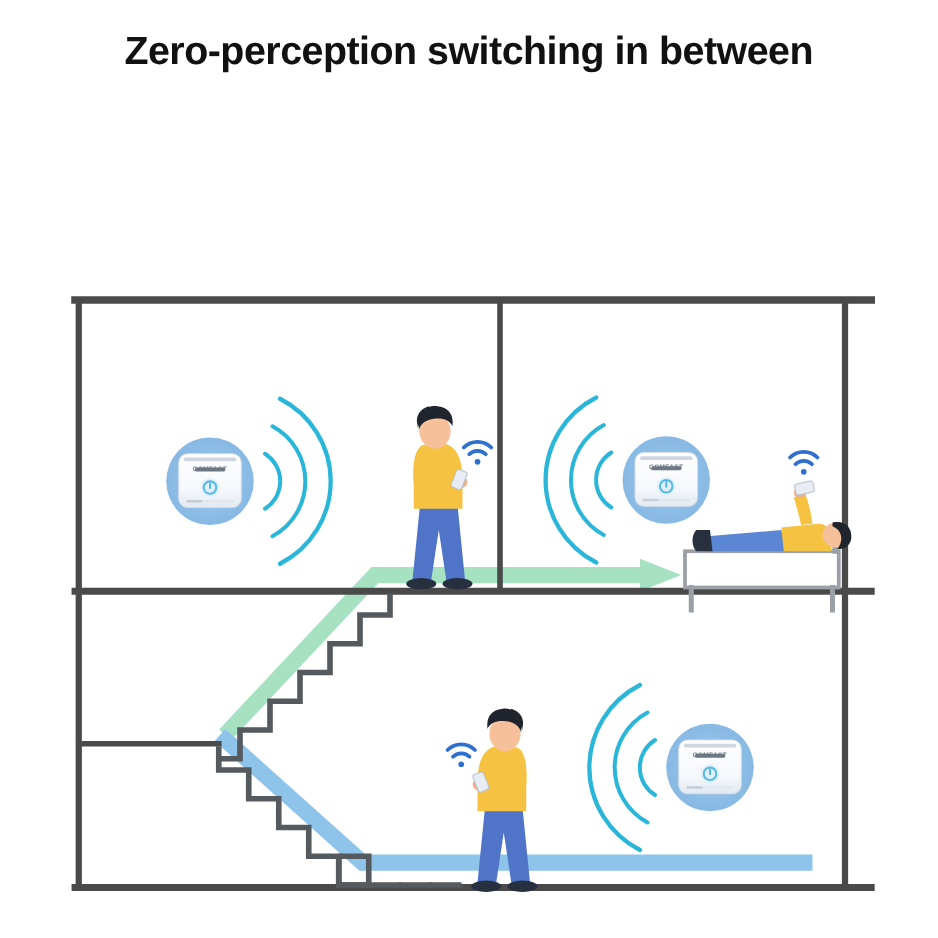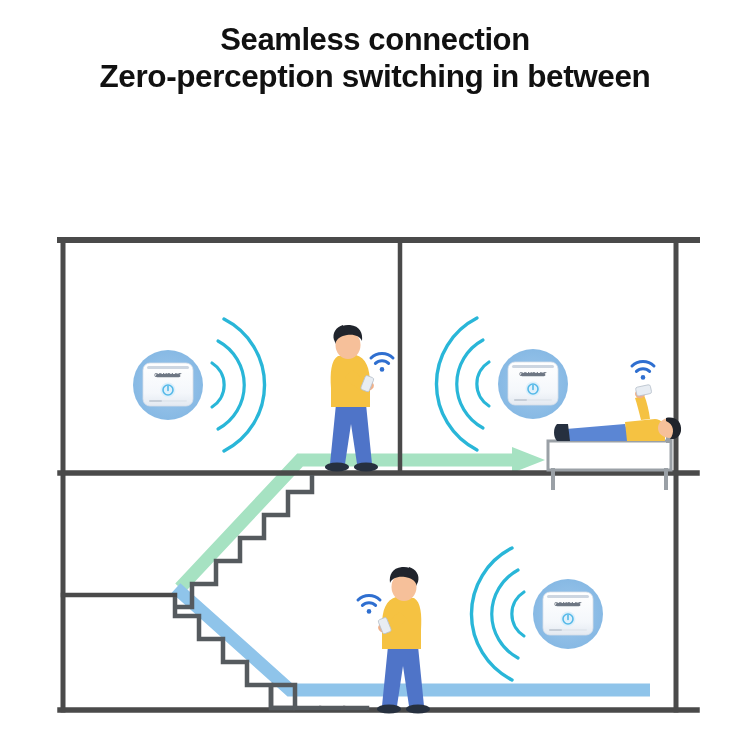--- a/index.html
+++ b/index.html
@@ -54,21 +54,20 @@
     height: 500px;
   }
   svg { display: block; }
 </style>
 </head>
 <body>
 
 <div id="page">
 
   <div class="headline">
-    <span>Seamless connection</span>
     <span class="l2">Zero-perception switching in between</span>
   </div>
 
 
   <div id="scene">
     <svg width="750" height="500" viewBox="0 0 750 500">
 
       <defs>
 
         <linearGradient id="routerBody" x1="0" y1="0" x2="0" y2="1">

